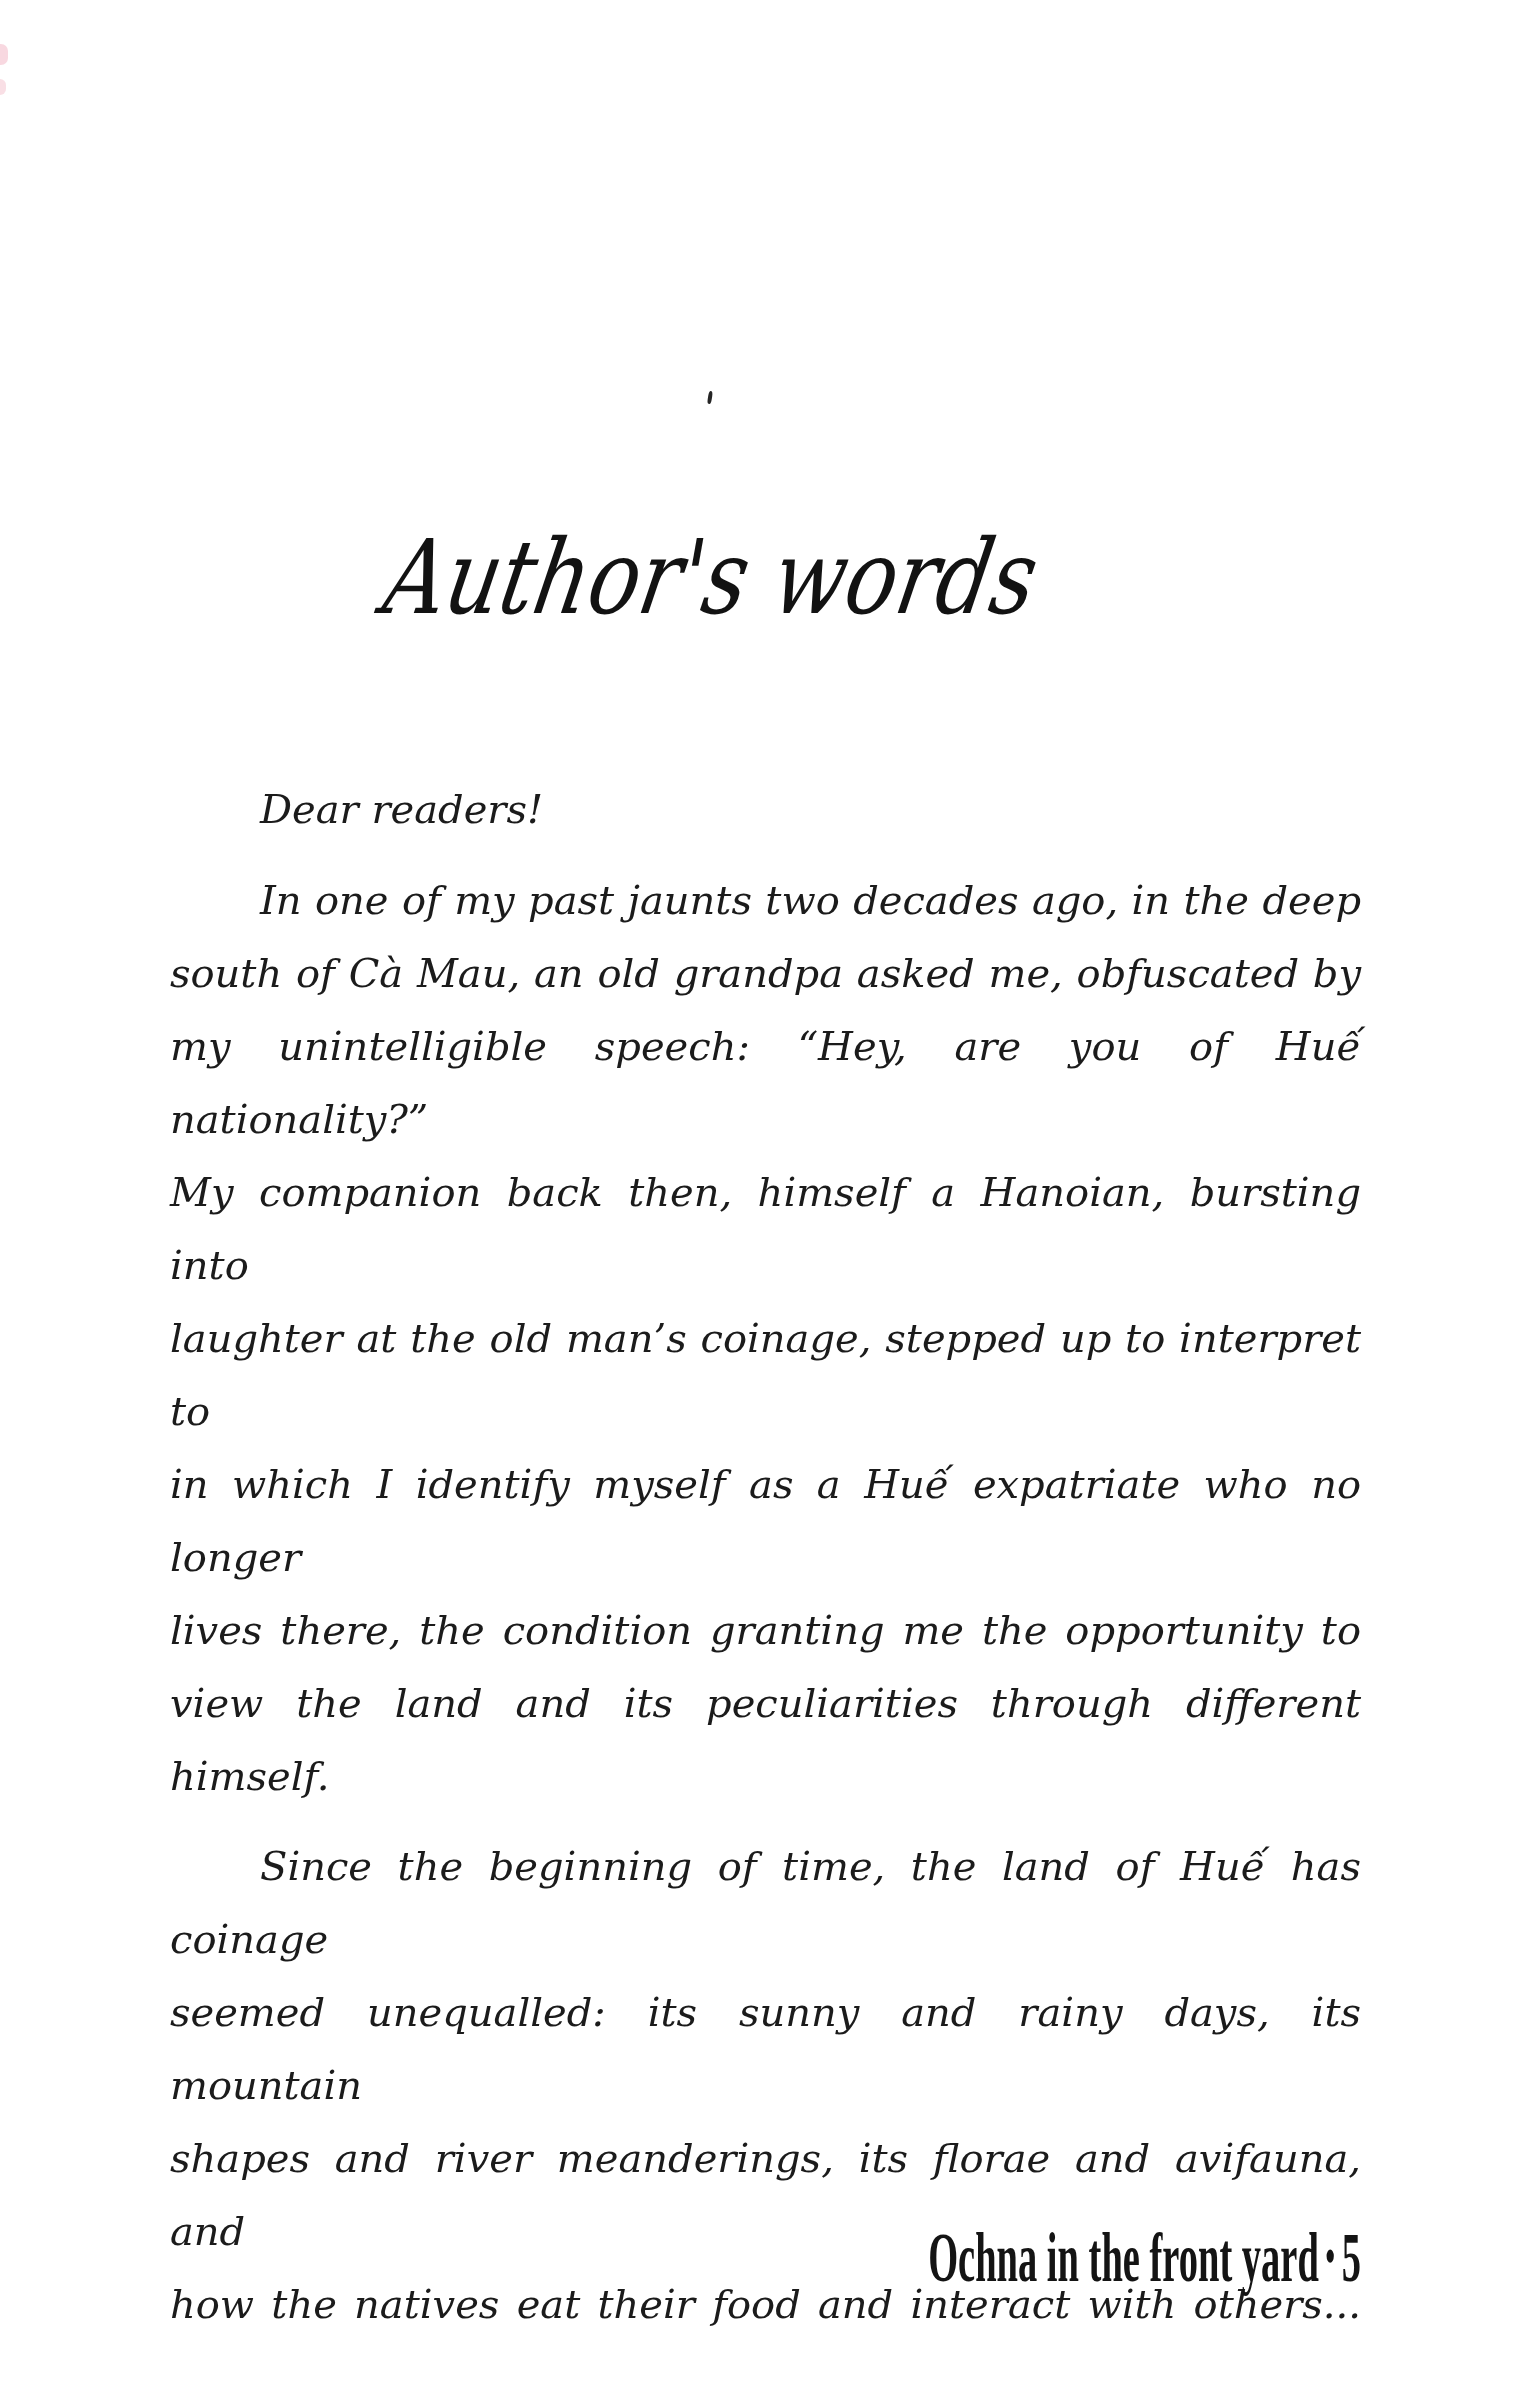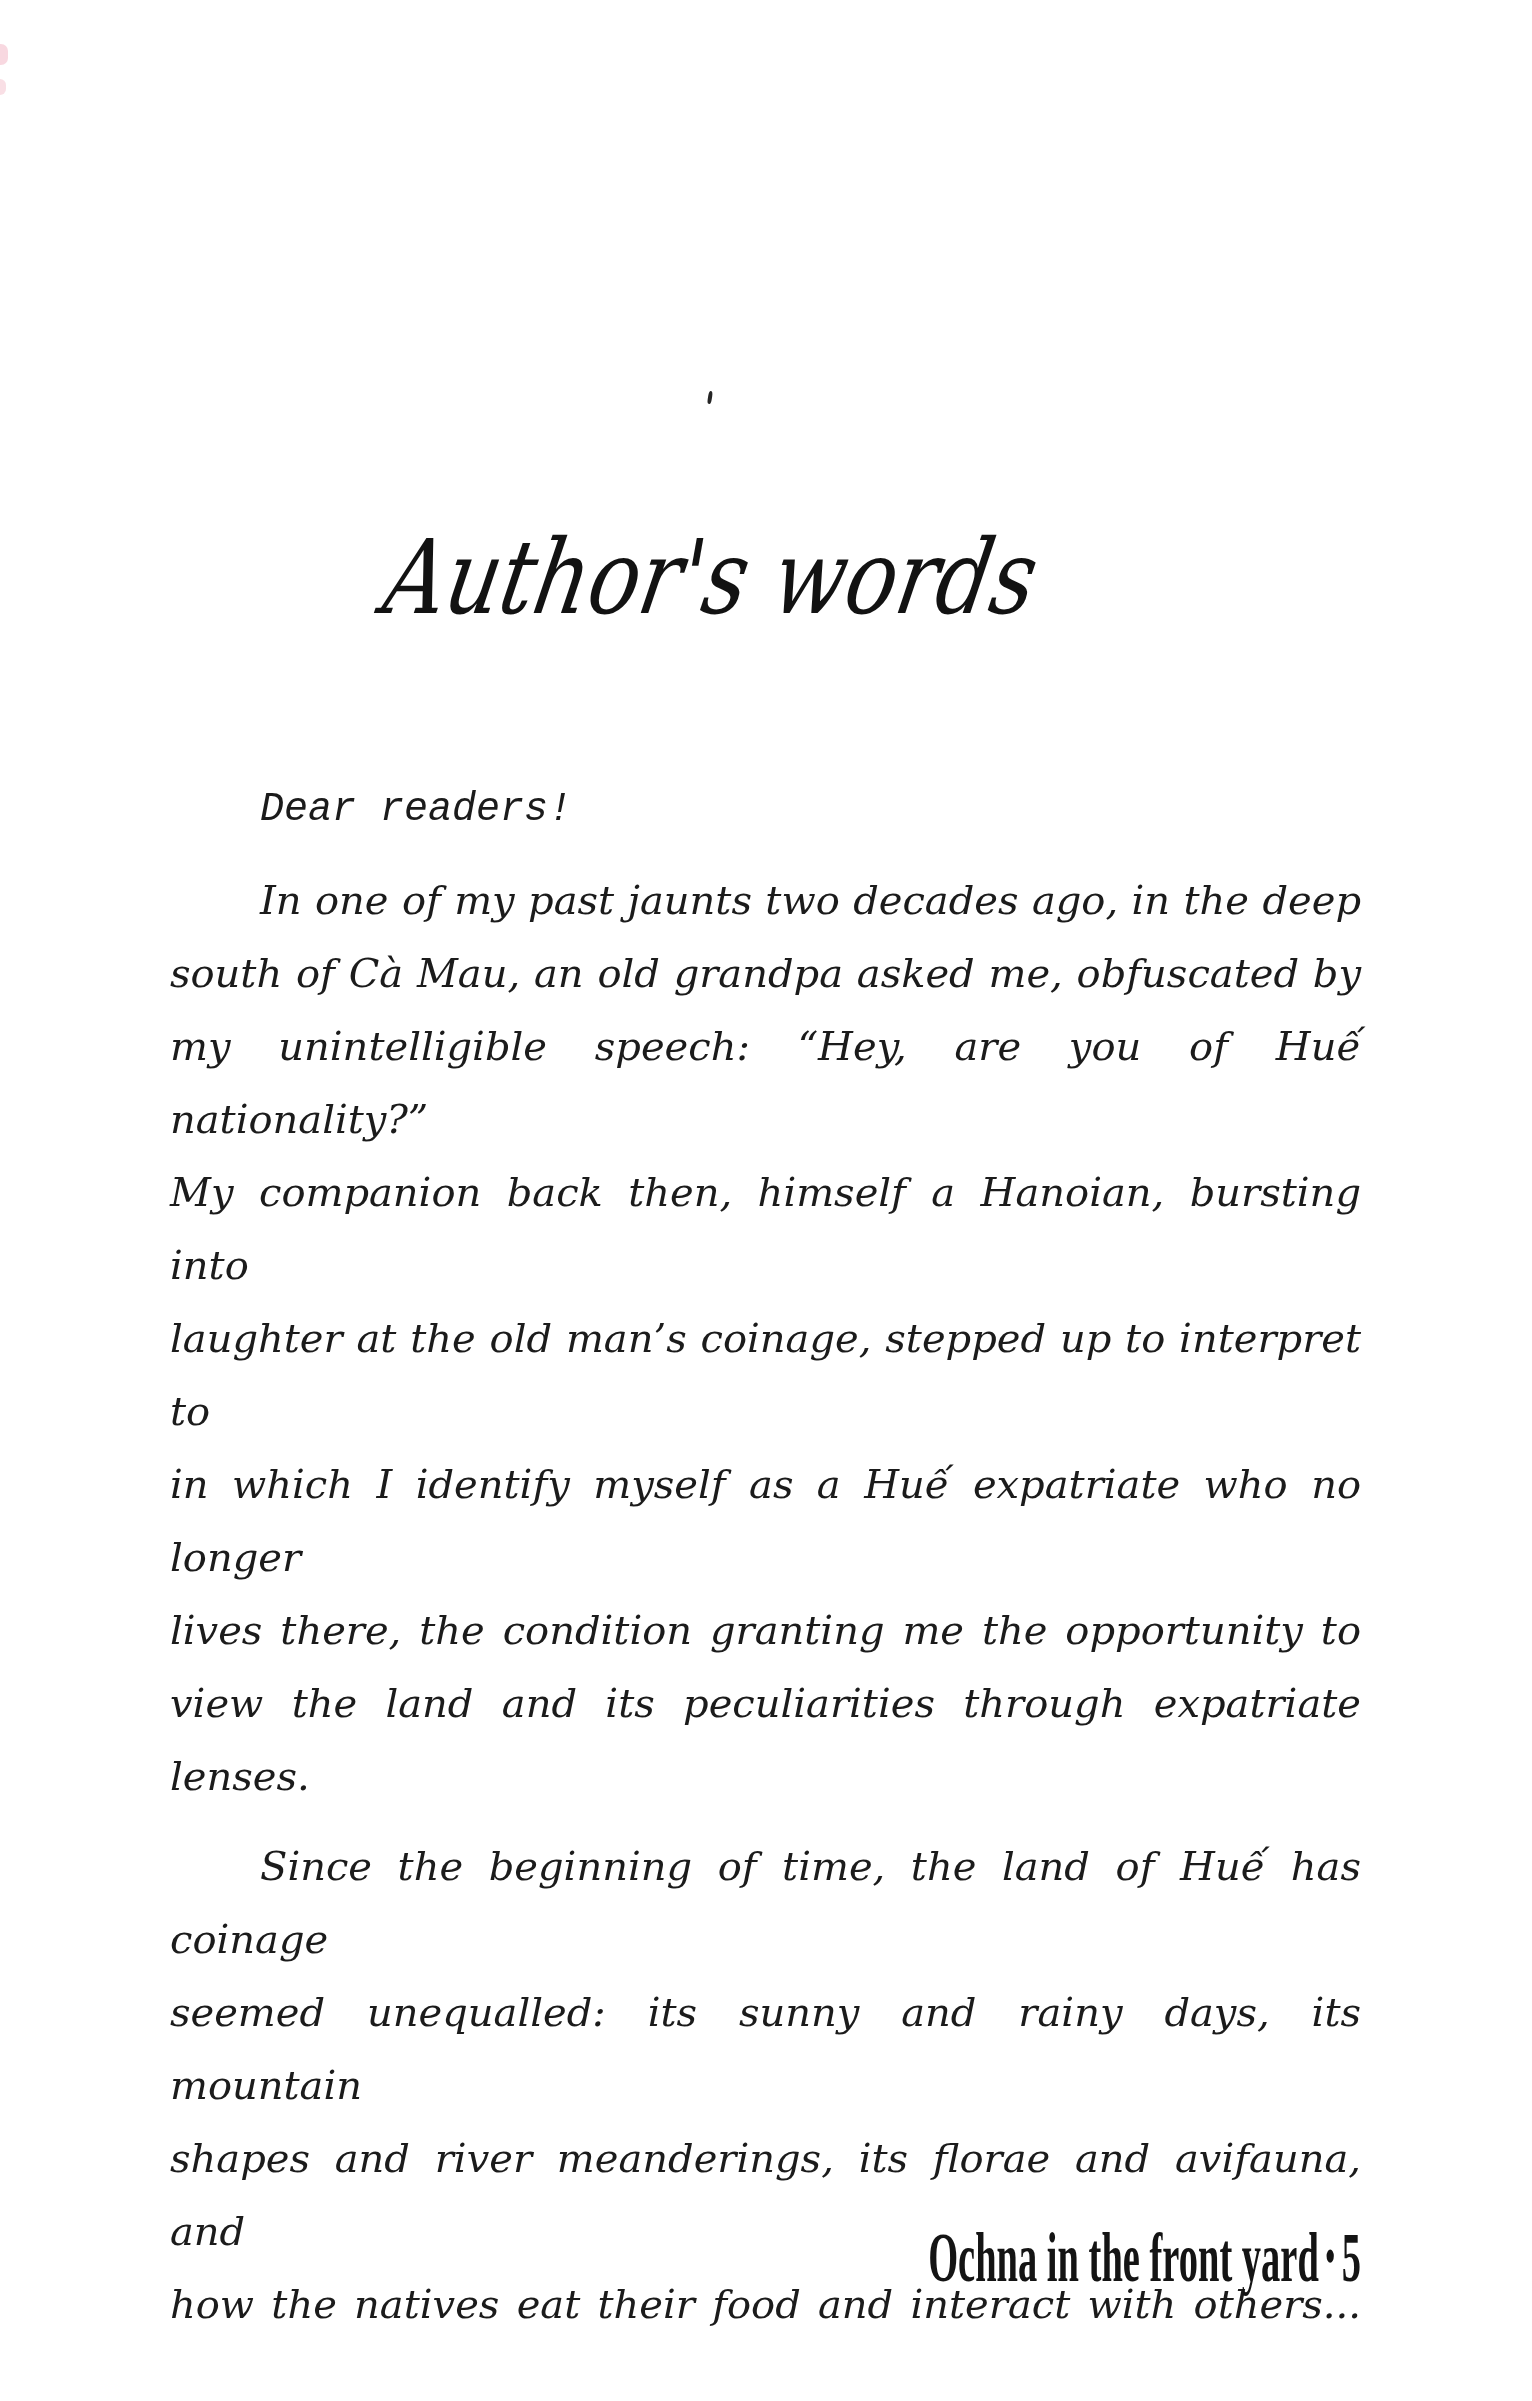--- a/index.html
+++ b/index.html
@@ -34,21 +34,21 @@
     color: #1b1b1b;
   }
   .para { margin-top: 17.5px; }
   .para:first-child { margin-top: 0; }
   .line {
     line-height: 73px;
     text-align: justify;
     text-align-last: justify;
   }
   .line.indent { text-indent: 90px; }
-  .line.last-left { text-align-last: left; font-family: Liberation Mono, monospace; }
+  .line.last-left { text-align-last: left; }
   
   .footer {
     position: absolute;
     top: 2218px;
     right: 171px;
     font-family: "Liberation Serif", serif;
     font-weight: bold;
     font-size: 70px;
     color: #141414;
     white-space: nowrap;
@@ -106,21 +106,21 @@
           <div class="line indent last-left">Dear readers!</div>
         </div>
         <div class="para">
           <div class="line indent">In one of my past jaunts two decades ago, in the deep</div>
           <div class="line">south of Cà Mau, an old grandpa asked me, obfuscated by</div>
           <div class="line">my unintelligible speech: “Hey, are you of Huế nationality?”</div>
           <div class="line">My companion back then, himself a Hanoian, bursting into</div>
           <div class="line">laughter at the old man’s coinage, stepped up to interpret to</div>
           <div class="line">in which I identify myself as a Huế expatriate who no longer</div>
           <div class="line">lives there, the condition granting me the opportunity to</div>
-          <div class="line">view the land and its peculiarities through expatriate lenses.</div>
+          <div class="line">view the land and its peculiarities through different himself.</div>
         </div>
         <div class="para">
           <div class="line indent">Since the beginning of time, the land of Huế has coinage</div>
           <div class="line">seemed unequalled: its sunny and rainy days, its mountain</div>
           <div class="line">shapes and river meanderings, its florae and avifauna, and</div>
           <div class="line">how the natives eat their food and interact with others...</div>
         </div>
       </div>
   </div>
 

